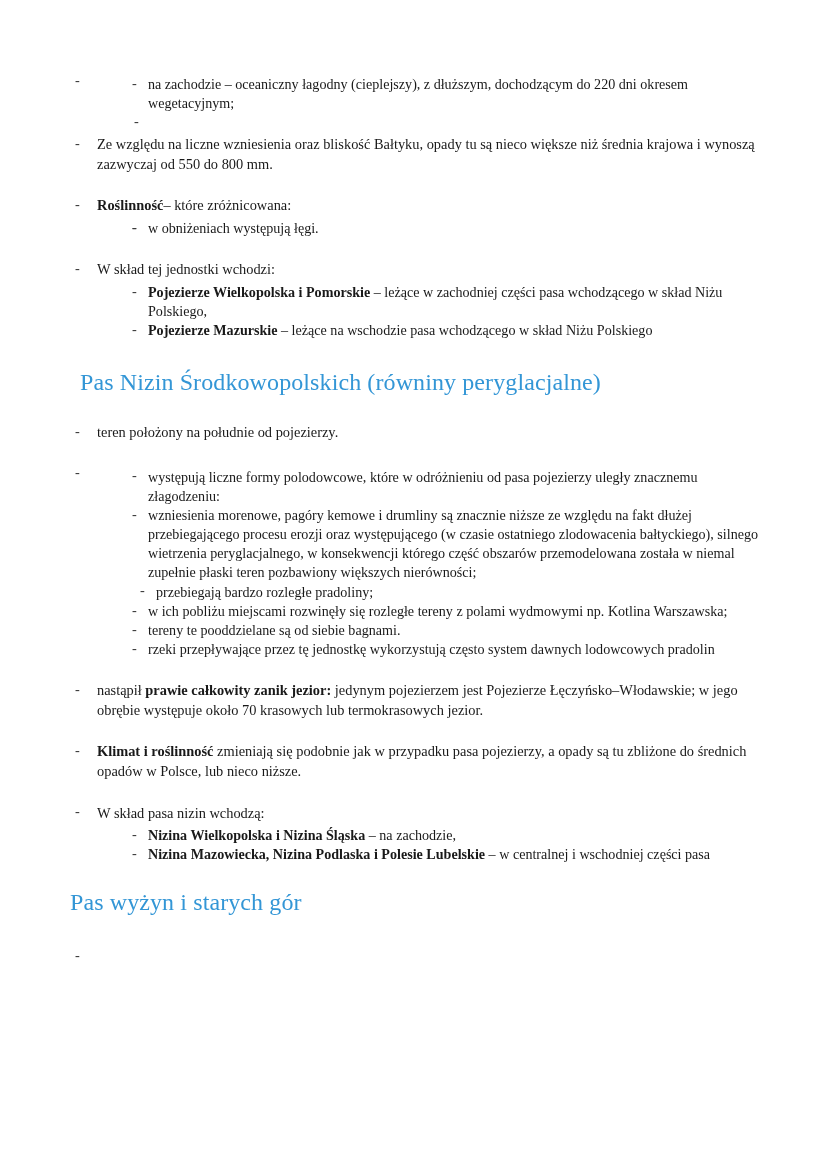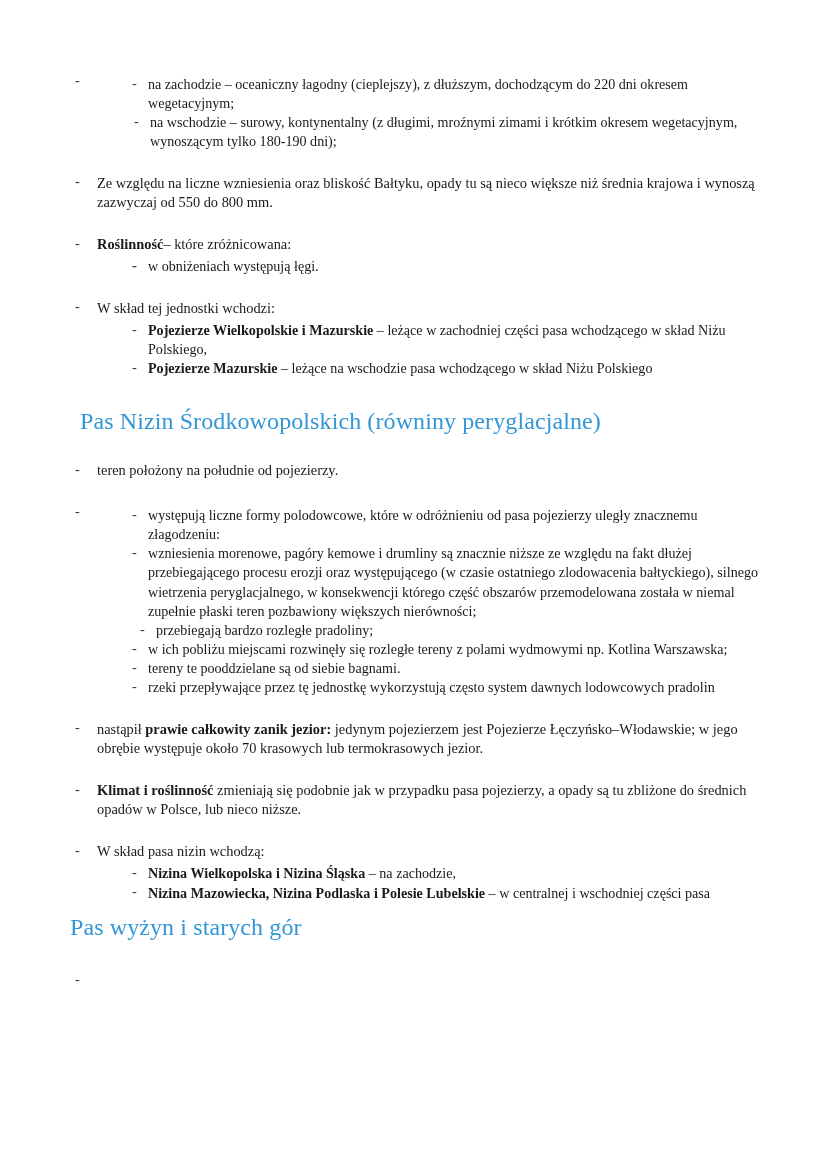--- a/index.html
+++ b/index.html
@@ -80,21 +80,21 @@
   
   .heading {
     text-align: left;
     font-family: "Liberation Serif", "DejaVu Serif", serif;
     font-size: 24px;
     line-height: 1.2;
     letter-spacing: 0.1px;
     white-space: nowrap;
   }
   .heading-1 { padding-left: 10px; }
-  .heading-2 { padding-left: 0px; }
+  .heading-2 { padding-left: 0px; margin-top: 14px; }
 </style>
 </head>
 <body>
 
 <div class="page">
   <div class="content">
 
     <div class="blk">
 
       <div class="item lvl1">
@@ -103,21 +103,20 @@
 
       <div class="gap-xs"></div>
 
       <div class="item lvl2">
         <span class="marker">-</span>
         <span>na zachodzie – oceaniczny łagodny (cieplejszy), z dłuższym, dochodzącym do 220 dni okresem wegetacyjnym;</span>
       </div>
 
       <div class="item lvl2b">
         <span class="marker">-</span>
-        <span>na wschodzie – surowy, kontynentalny (z długimi, mroźnymi zimami i krótkim okresem wegetacyjnym, wynoszącym tylko 180-190 dni);</span>
       </div>
     </div>
 
     <div class="gap-lg"></div>
 
     <div class="blk">
       <div class="item lvl1">
         <span class="marker">-</span>
         <span> Ze względu na liczne wzniesienia oraz bliskość Bałtyku, opady tu są nieco większe niż średnia krajowa i wynoszą zazwyczaj od 550 do 800 mm.</span>
       </div>
@@ -148,21 +147,21 @@
     <div class="blk">
       <div class="item lvl1">
         <span class="marker">-</span>
         <span>W skład tej jednostki wchodzi:</span>
       </div>
 
       <div class="gap-xs"></div>
 
       <div class="item lvl2">
         <span class="marker">-</span>
-        <b>Pojezierze Wielkopolskie i Mazurskie</b> <span>– leżące w zachodniej części pasa wchodzącego w skład Niżu Polskiego,</span>
+        <b>Pojezierze Wielkopolska i Pomorskie</b> <span>– leżące w zachodniej części pasa wchodzącego w skład Niżu Polskiego,</span>
       </div>
 
       <div class="item lvl2">
         <span class="marker">-</span>
         <b> Pojezierze Mazurskie</b> <span>– leżące na wschodzie pasa wchodzącego w skład Niżu Polskiego</span>
       </div>
     </div>
 
     <div style="height:28px"></div>
     <div class="heading heading-1" style="color:#3396d6">Pas Nizin Środkowopolskich (równiny peryglacjalne)</div>

